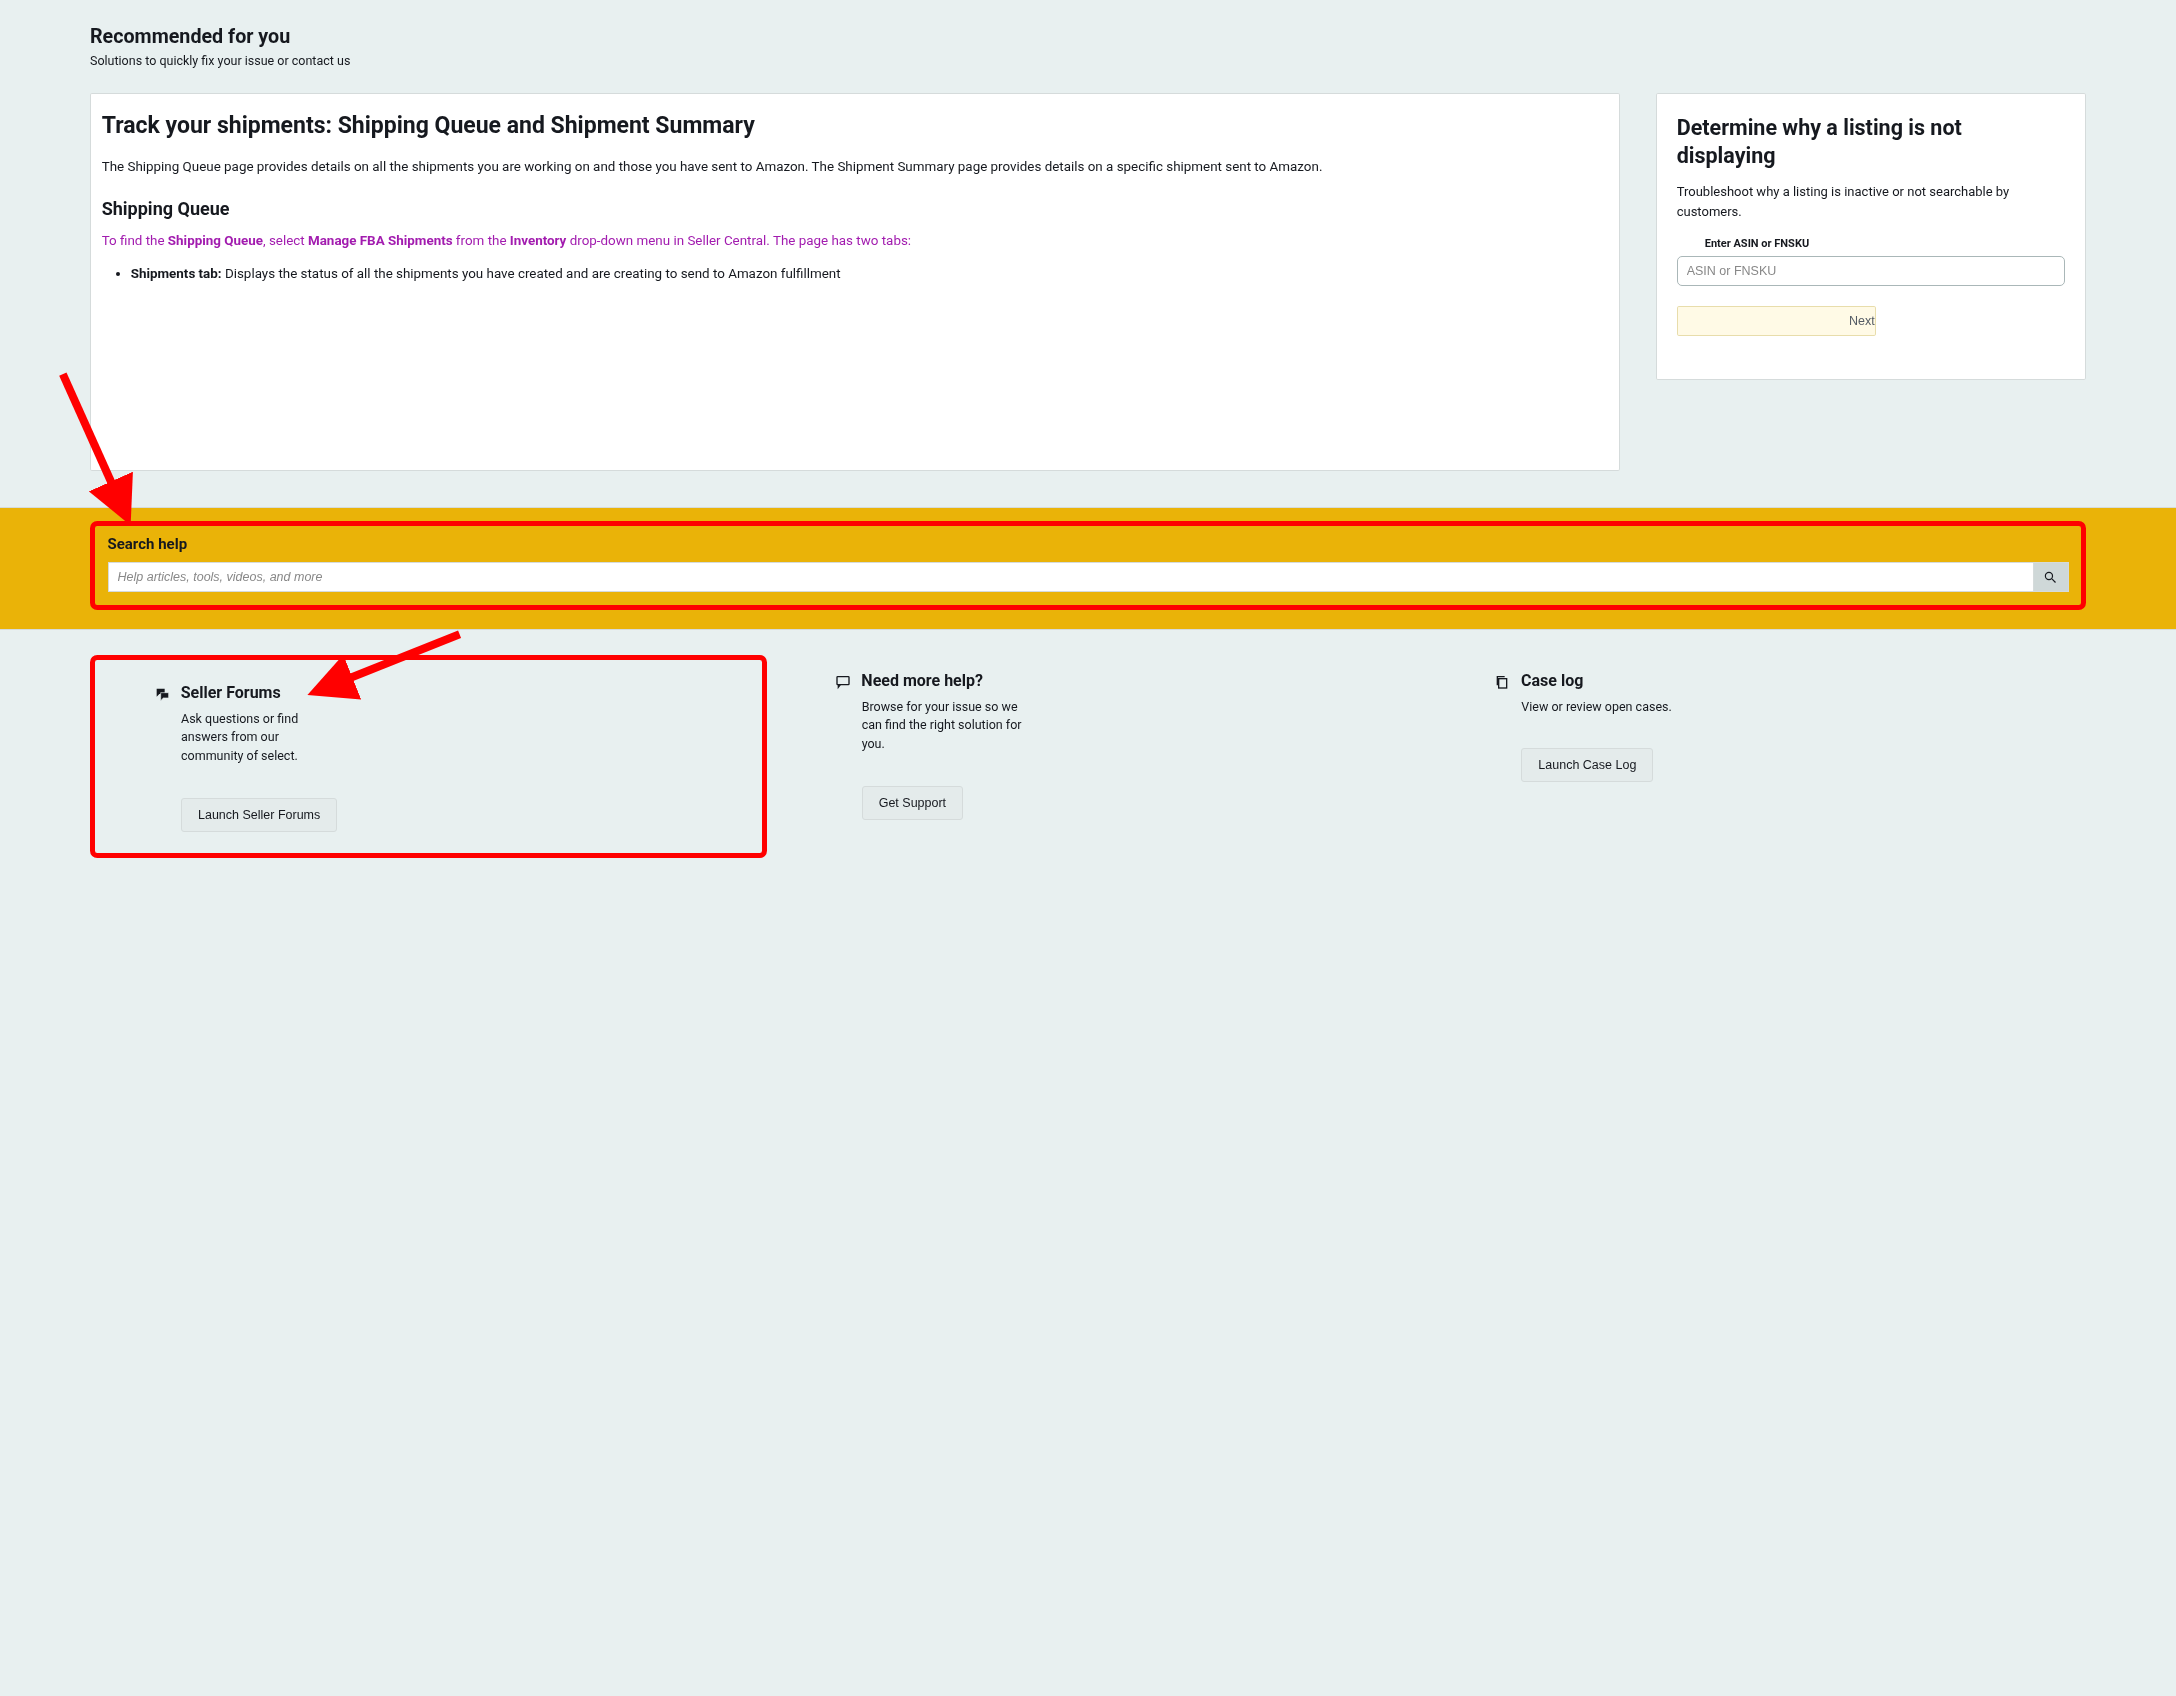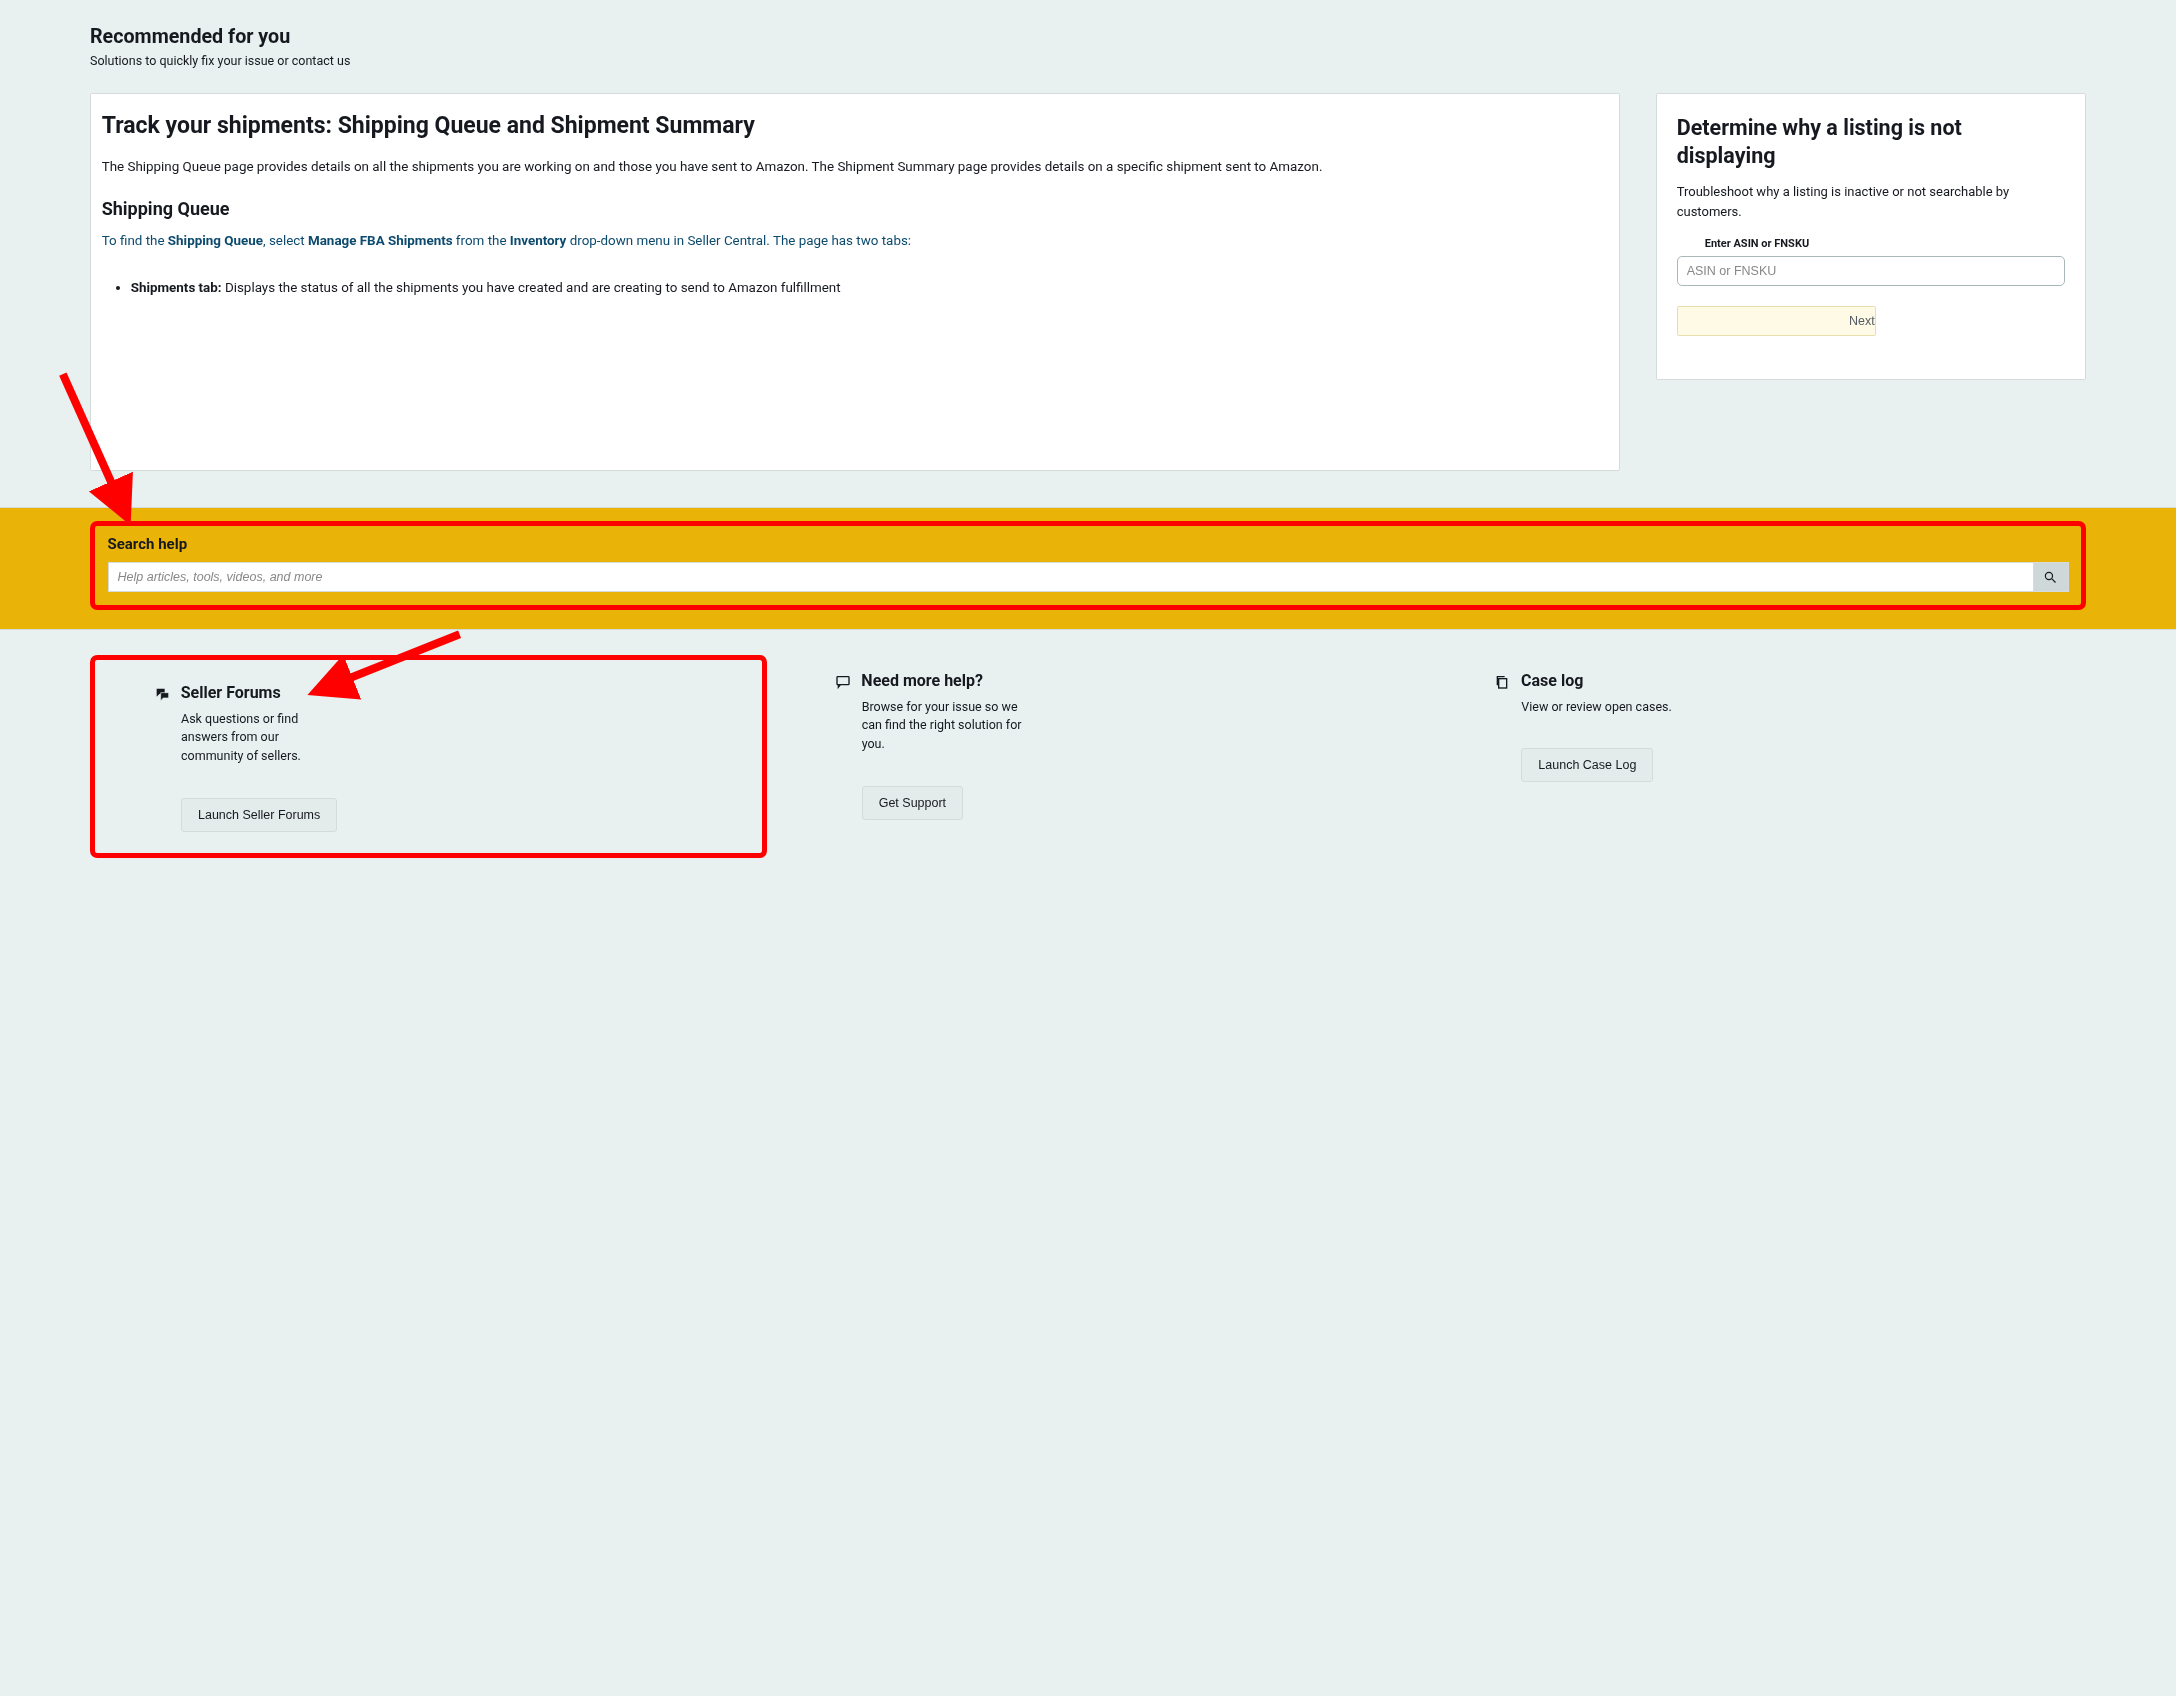--- a/index.html
+++ b/index.html
@@ -64,22 +64,22 @@
 }
 .card-h2 {
   font-size: 18px;
   font-weight: 700;
   color: #16191f;
   margin-bottom: 12.5px;
 }
 .card-p2 {
   font-size: 13.4px;
   line-height: 1.55;
-  color: #0c4a6e;
-  margin-bottom: 26px;
+  color: #a21caf;
+  margin-bottom: 12px;
 }
 .ul { padding-left: 29px; }
 .ul li { font-size: 13.4px; line-height: 1.55; margin-bottom: 5.4px; }
 .b { font-weight: 700; }
 
 .card-listing {
   width: 430px;
   height: 287px;
   align-self: flex-start;
   padding: 19.7px 19.7px;
@@ -301,21 +301,21 @@
   <div class="help-card highlight">
     <div class="help-head">
       <div class="help-icon-wrap">
         <svg width="16" height="16" viewBox="0 0 24 24">
               <path d="M4 4h12v8H8l-4 4V4z" fill="#16191f"></path>
               <path d="M10 10h12v8h-8l-4 4V10z" fill="#16191f" stroke="#e8f0f0" stroke-width="1"></path>
             </svg>
       </div>
       <div class="help-title">Seller Forums</div>
     </div>
-    <div class="help-desc">Ask questions or find answers from our community of sellers.</div>
+    <div class="help-desc">Ask questions or find answers from our community of select.</div>
     <button class="help-btn">Launch Seller Forums</button>
   </div>
 
   <div class="help-card">
     <div class="help-head">
       <div class="help-icon-wrap">
         <svg width="16" height="16" viewBox="0 0 24 24">
               <rect x="3" y="4" width="18" height="12" rx="1" stroke="#16191f" stroke-width="2" fill="none"></rect>
               <path d="M8 16l-3 4v-4" stroke="#16191f" stroke-width="2" fill="none"></path>
             </svg>

